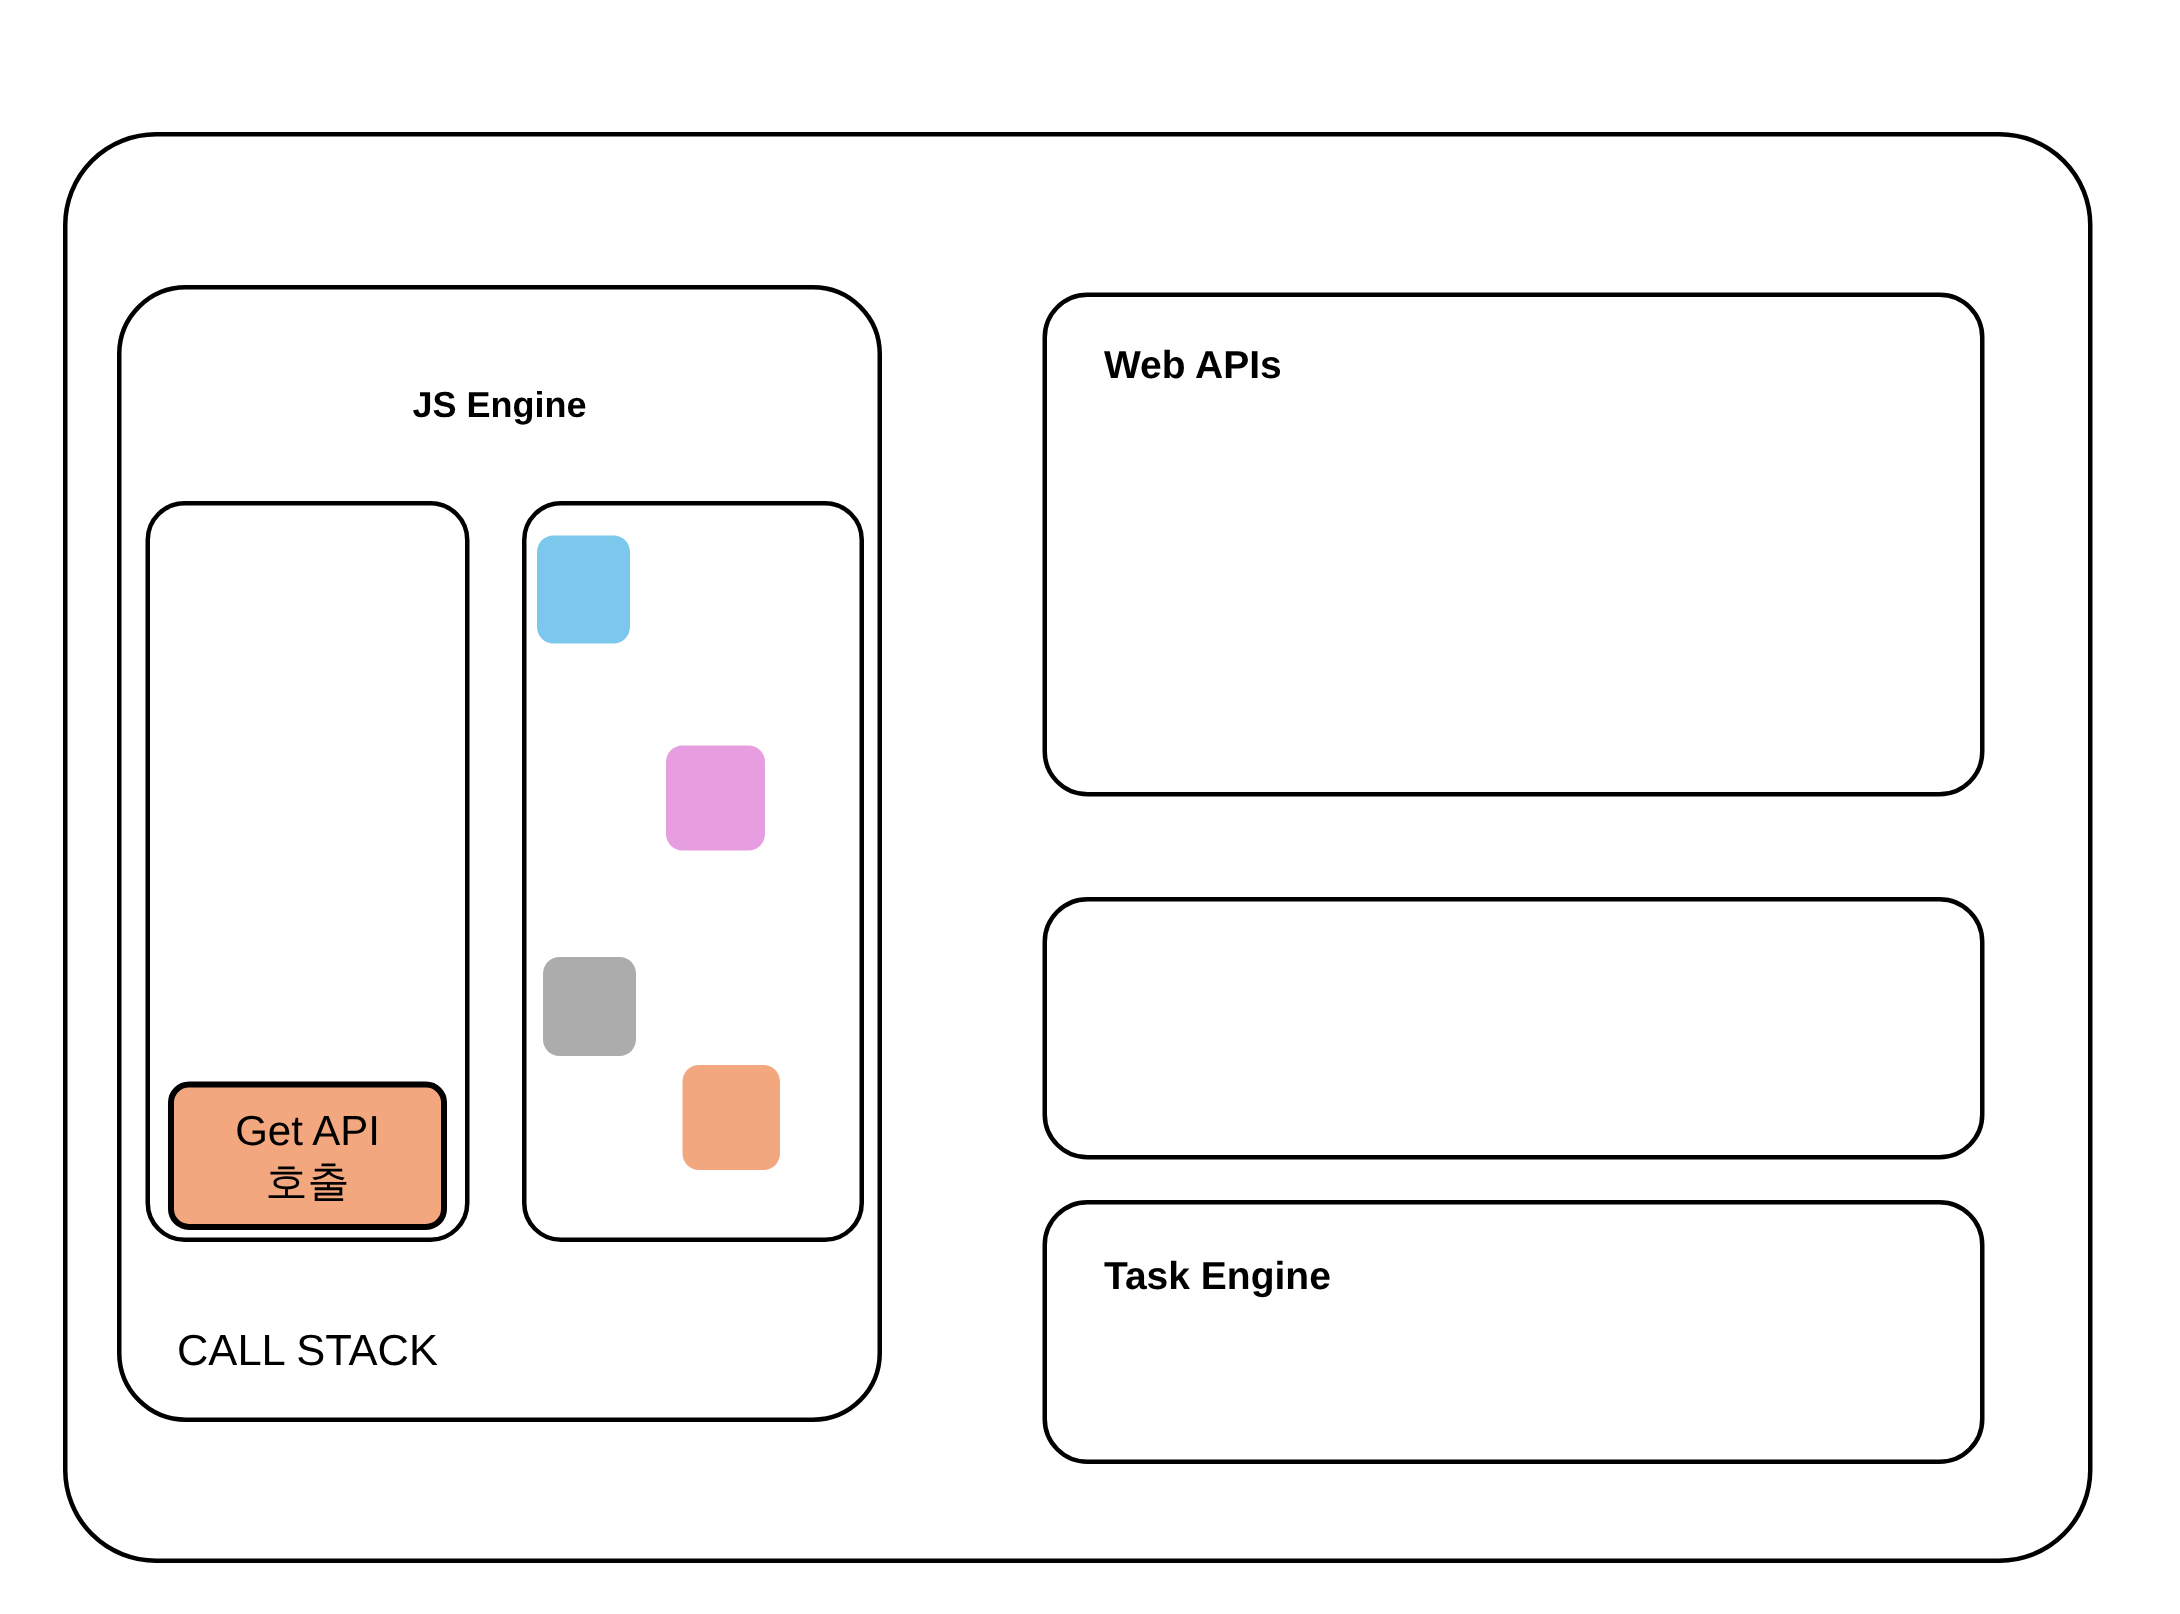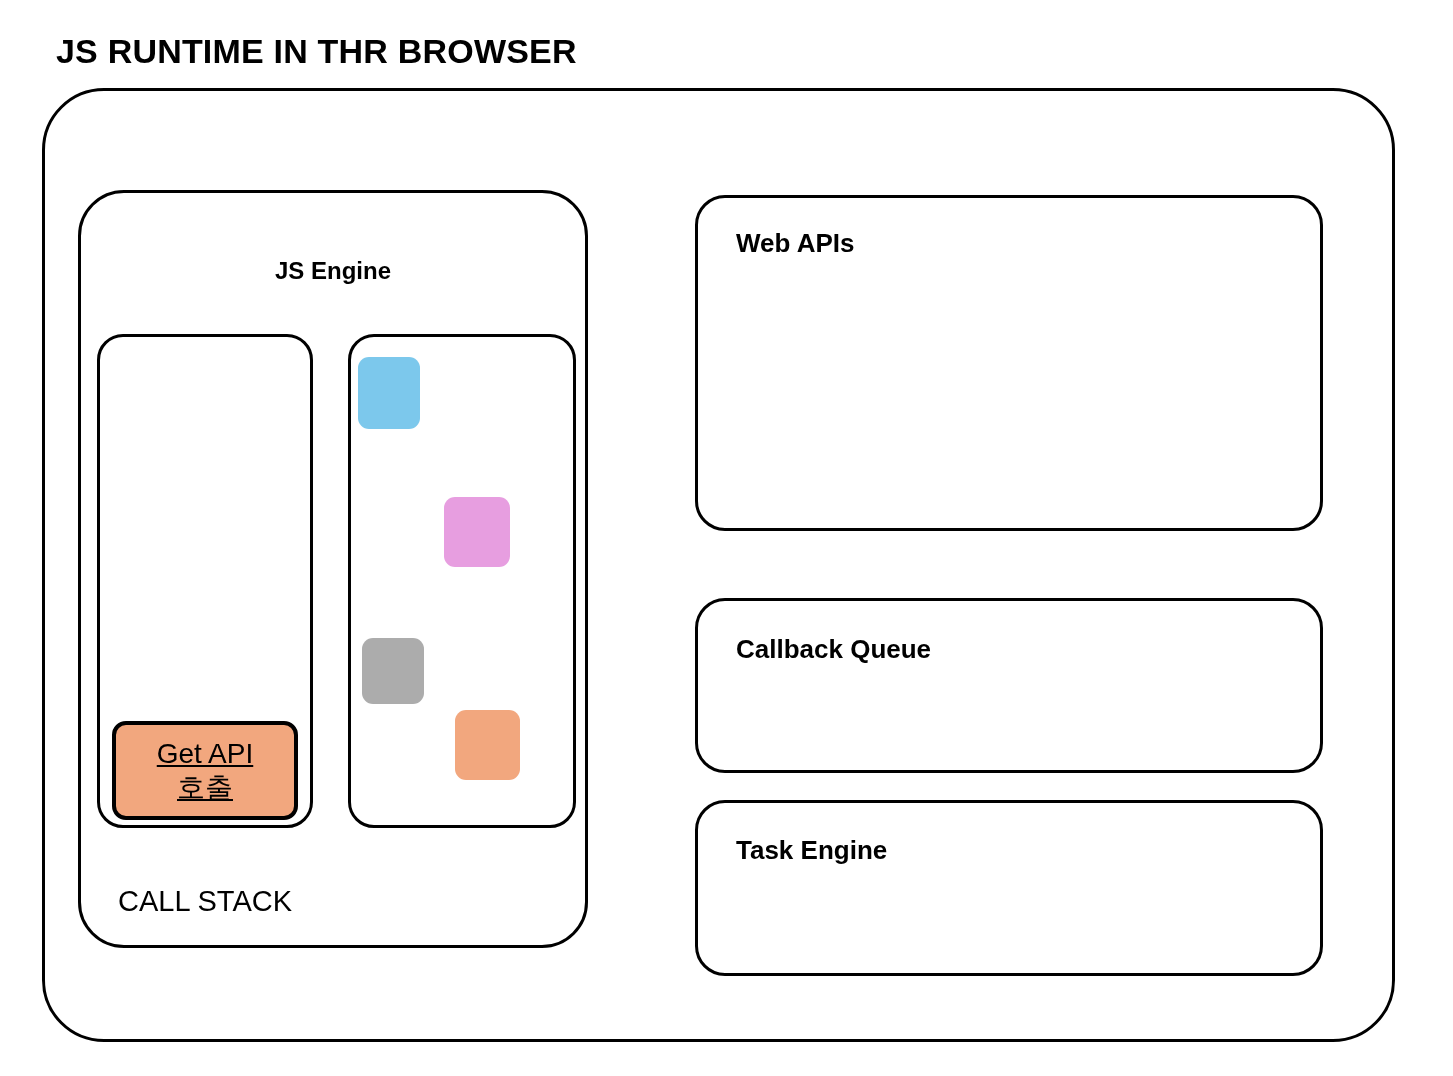--- a/index.html
+++ b/index.html
@@ -144,47 +144,45 @@
   }
   #web-apis-title      { left: 736px; top: 228px; }
   #callback-queue-title { left: 736px; top: 634px; }
   #task-queue-title    { left: 736px; top: 835px; }
 </style>
 </head>
 <body>
 
 <div id="canvas" style="background: rgb(255, 255, 255);">
 
-  <div id="page-title">JS RUNTIME IN THR BROWSER</div>
 
   <div class="box" id="runtime-container"></div>
 
   <div class="box" id="js-engine-box"></div>
 
   <div id="js-engine-title">JS Engine</div>
 
   <div class="box" id="call-stack-box"></div>
 
-  <div id="call-stack-frame" style="background: rgb(242, 167, 126); border-color: rgb(0, 0, 0); text-decoration: underline;">
+  <div id="call-stack-frame" style="background: rgb(242, 167, 126); border-color: rgb(0, 0, 0);">
     <span>Get API</span>
     <span>호출</span>
   </div>
 
   <div class="column-label" id="call-stack-label">CALL STACK</div>
 
   <div class="box" id="heap-box"></div>
 
   <div class="heap-block" id="heap-block-1" style="background: rgb(124, 200, 236);"></div>
   <div class="heap-block" id="heap-block-2" style="background: rgb(231, 158, 224);"></div>
   <div class="heap-block" id="heap-block-3" style="background: rgb(172, 172, 172);"></div>
   <div class="heap-block" id="heap-block-4" style="background: rgb(242, 167, 126);"></div>
 
 
   <div class="box panel" id="web-apis-box"></div>
   <div class="panel-title" id="web-apis-title">Web APIs</div>
 
   <div class="box panel" id="callback-queue-box"></div>
-  <div class="panel-title" id="callback-queue-title">Callback Queue</div>
 
   <div class="box panel" id="task-queue-box"></div>
   <div class="panel-title" id="task-queue-title">Task Engine</div>
 
 </div>
 
 </body></html>

